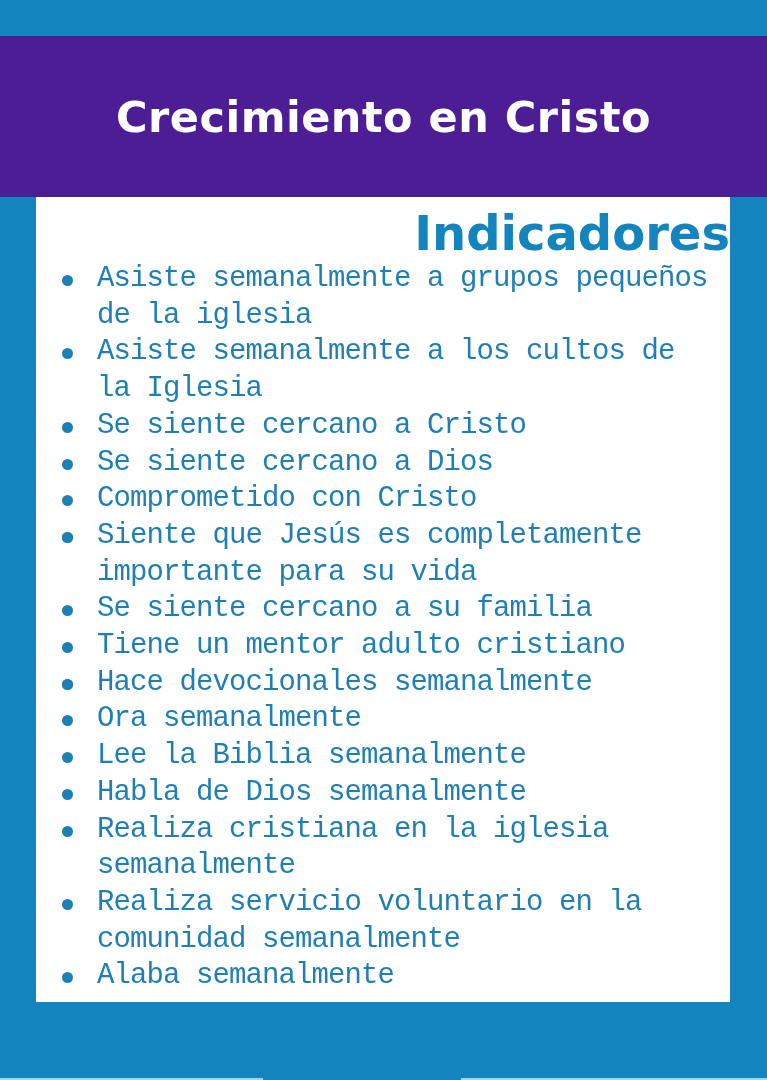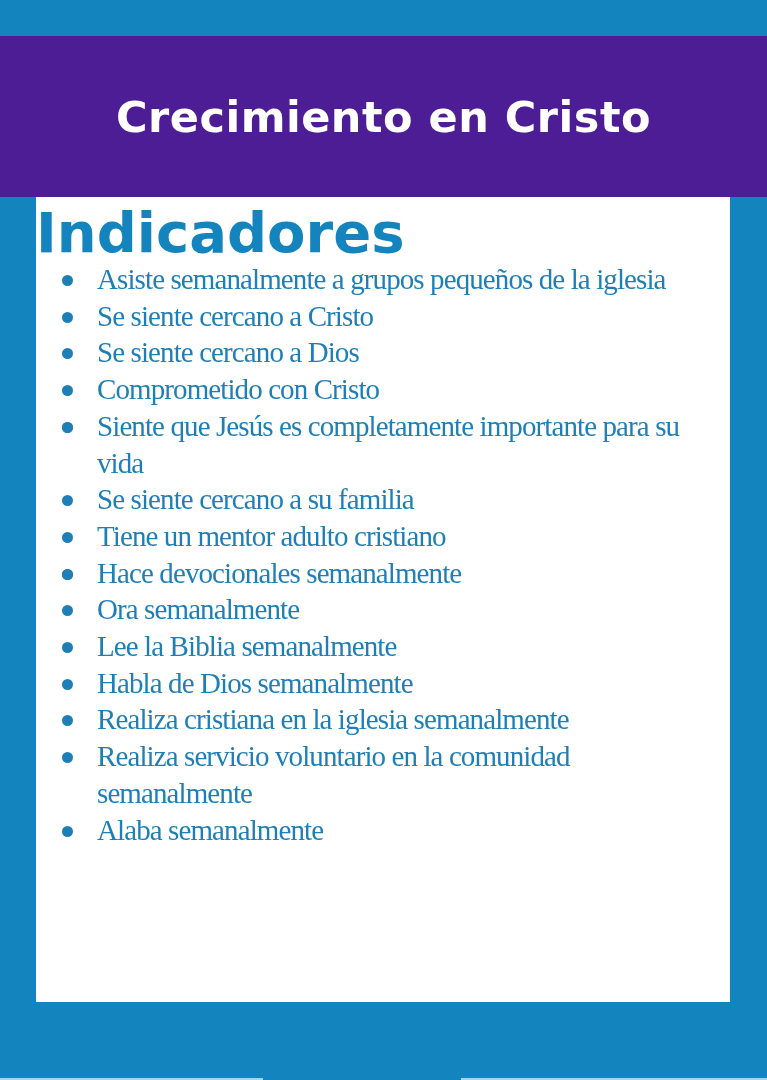--- a/index.html
+++ b/index.html
@@ -28,38 +28,38 @@
       letter-spacing: 0.5px;
       margin: 0;
       padding-top: 0px;
     }
     .panel {
       position: absolute; left: 36px; top: 197px; width: 694px; height: 805px;
       background: #ffffff;
     }
     .heading {
       position: absolute; left: 0; top: 8px; width: 694px;
-      text-align: left;
+      text-align: right;
       color: #1384be;
       font-family: "DejaVu Sans", sans-serif;
       font-weight: bold;
-      font-size: 56px;
+      font-size: 48px;
       margin: 0;
       line-height: 56px;
     }
     .list {
       position: absolute; left: 0; top: 64px; width: 694px;
       margin: 0; padding: 0; list-style: none;
     }
     .item {
       position: relative;
       padding-left: 61px;
       padding-right: 16px;
       color: #1e7fb7;
-      font-family: Liberation Serif, serif;
+      font-family: Liberation Mono, monospace;
       font-size: 29px;
       letter-spacing: -0.9px;
       line-height: 36.7px;
     }
     .bullet {
       position: absolute; left: 26px; top: 14px;
       width: 11px; height: 11px; border-radius: 50%;
       background: #1e7fb7;
     }
     .bottom-strip-left {
@@ -77,20 +77,21 @@
 <div class="top-band"></div>
 
 <div class="title-band">
   <h1 class="title">Crecimiento en Cristo</h1>
 </div>
 
 <div class="panel">
   <h2 class="heading">Indicadores</h2>
   <ul class="list">
     <li class="item"><span class="bullet"></span><span>Asiste semanalmente a grupos pequeños de la iglesia</span></li>
+    <li class="item"><span class="bullet"></span><span>Asiste semanalmente a los cultos de la Iglesia</span></li>
     <li class="item"><span class="bullet"></span><span>Se siente cercano a Cristo</span></li>
     <li class="item"><span class="bullet"></span><span>Se siente cercano a Dios</span></li>
     <li class="item"><span class="bullet"></span><span>Comprometido con Cristo</span></li>
     <li class="item"><span class="bullet"></span></li>
     <li class="item"><span class="bullet"></span><span>Siente que Jesús es completamente importante para su vida</span></li>
     <li class="item"><span class="bullet"></span><span>Se siente cercano a su familia</span></li>
     <li class="item"><span class="bullet"></span><span>Tiene un mentor adulto cristiano</span></li>
     <li class="item"><span class="bullet"></span></li>
     <li class="item"><span class="bullet"></span><span>Hace devocionales semanalmente</span></li>
     <li class="item"><span class="bullet"></span><span>Ora semanalmente</span></li>

